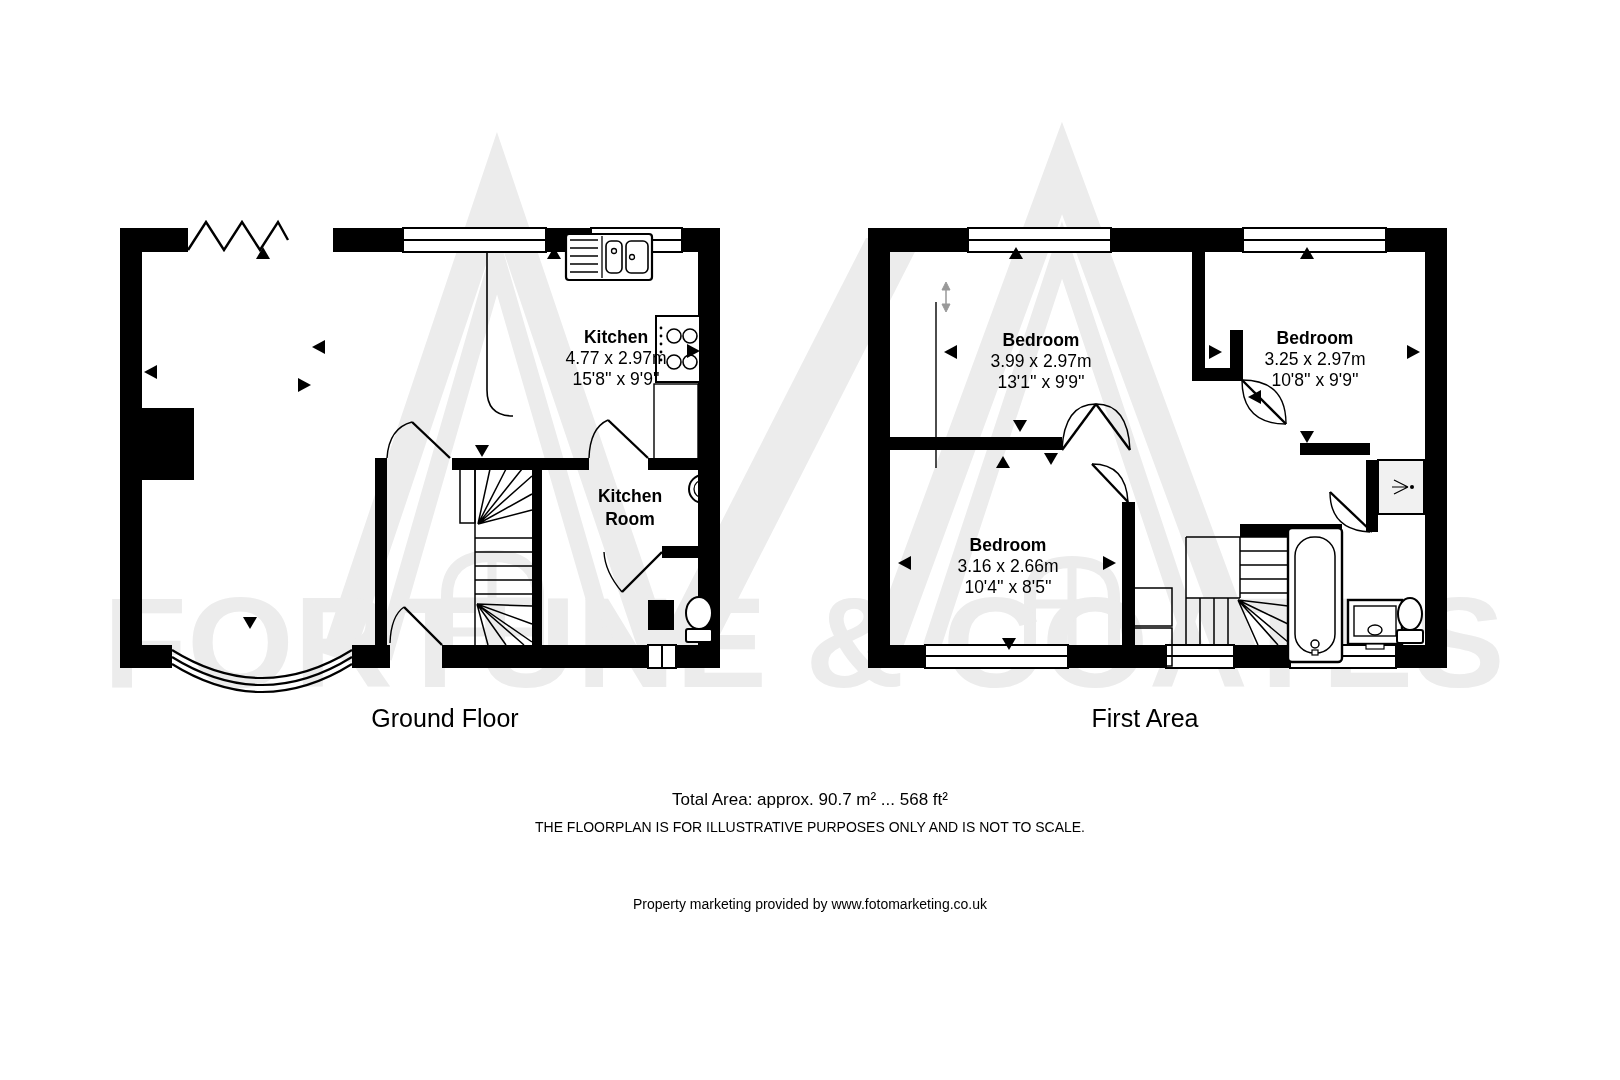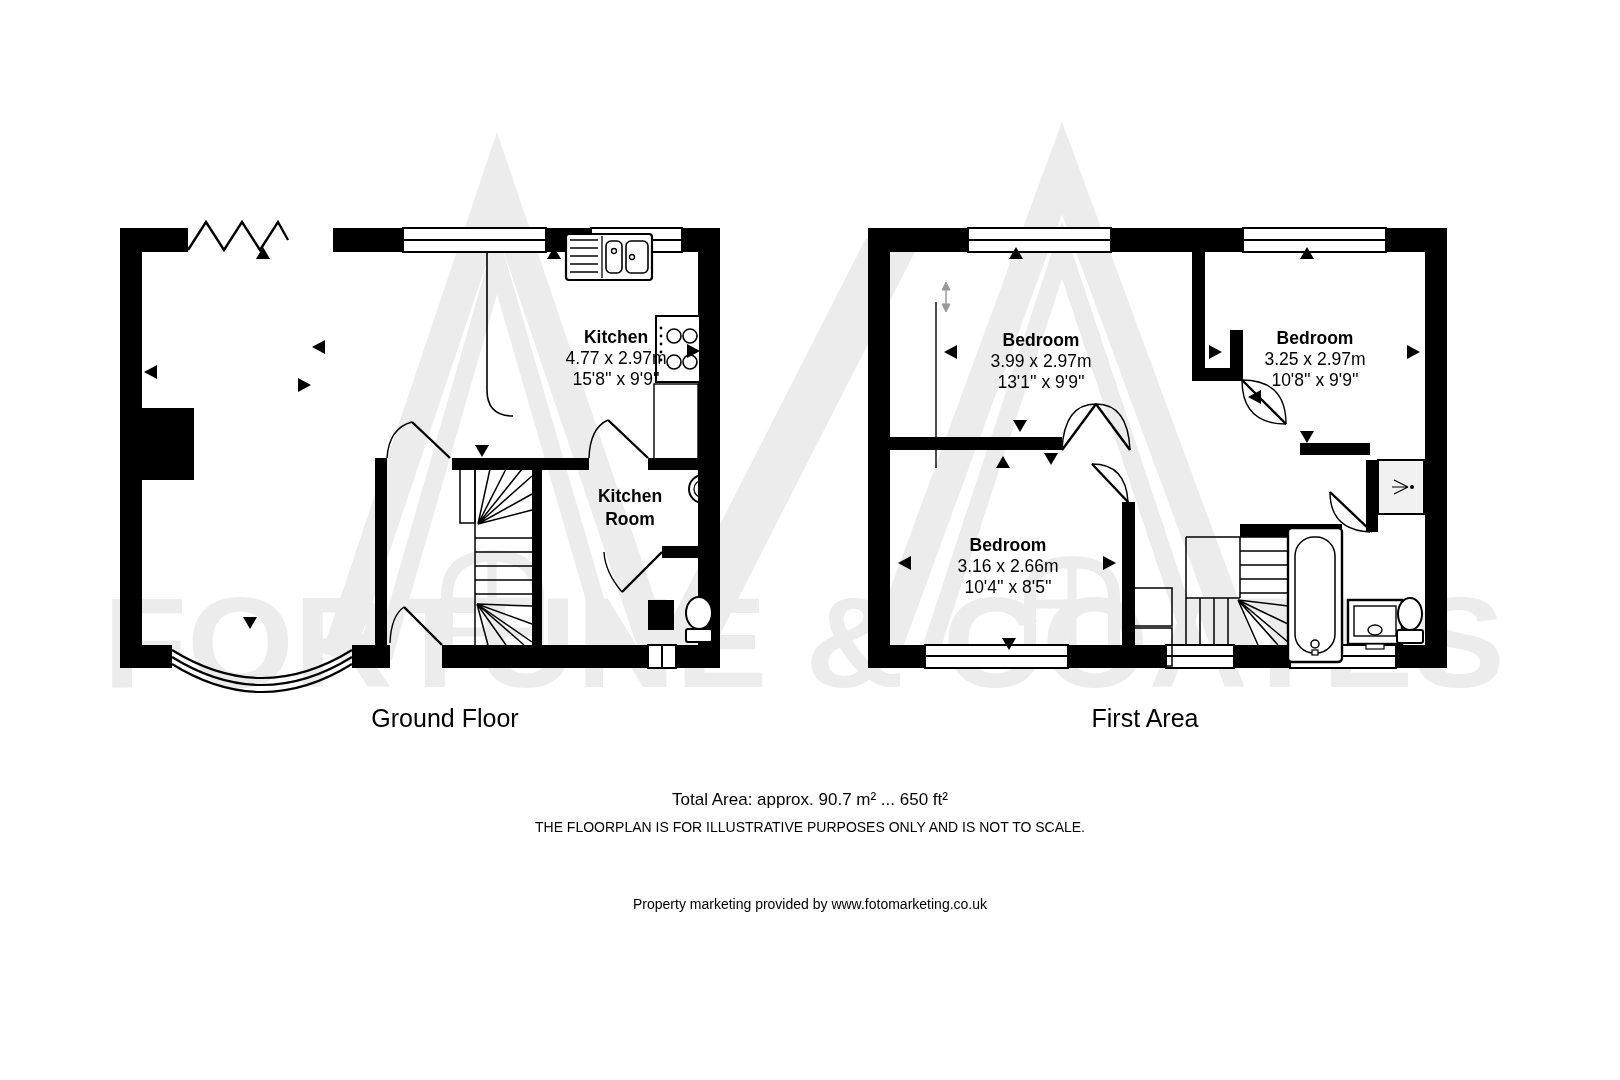--- a/index.html
+++ b/index.html
@@ -273,21 +273,21 @@
 
   <div class="room-label" style="left:1008px;top:535px">
     <div class="nm">Bedroom</div>
     <div>3.16 x 2.66m</div>
     <div>10'4'' x 8'5''</div>
   </div>
 
   <div class="floor-label" style="left:445px;top:704px">Ground Floor</div>
   <div class="floor-label" style="left:1145px;top:704px">First Area</div>
 
-  <div class="total-area" style="left:810px;top:790px">Total Area: approx. 90.7 m² ... 650 ft²</div>
+  <div class="total-area" style="left:810px;top:790px">Total Area: approx. 90.7 m² ... 568 ft²</div>
 
   <div class="disclaimer" style="left:810px;top:817px">
     <div>THE FLOORPLAN IS FOR ILLUSTRATIVE PURPOSES ONLY AND IS NOT TO SCALE.</div>
   </div>
 
   <div class="marketing" style="left:810px;top:896px">Property marketing provided by www.fotomarketing.co.uk</div>
 
 </div>
 
 </body></html>

